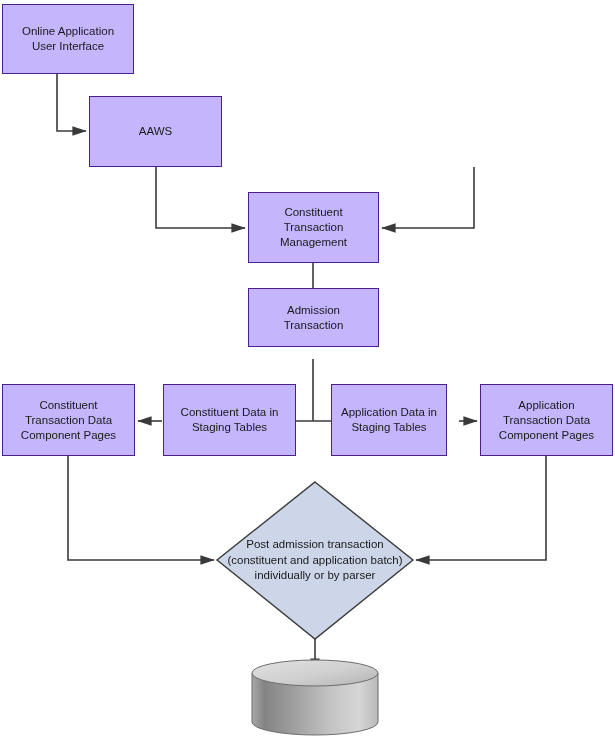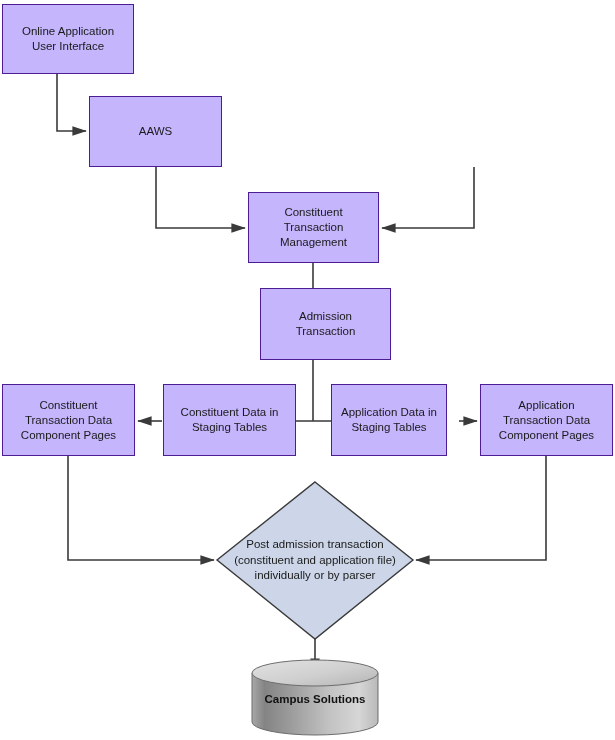--- a/index.html
+++ b/index.html
@@ -152,21 +152,21 @@
 
 
   <div class="node" style="left:248px; top:192px; width:131px; height:71px;">
     <div>
       <span>Constituent</span>
       <span>Transaction</span>
       <span>Management</span>
     </div>
   </div>
 
-  <div class="node" style="left:260px; top:288px; width:131px; height:72px;">
+  <div class="node" style="left:248px; top:288px; width:131px; height:59px;">
     <div>
       <span>Admission</span>
       <span>Transaction</span>
     </div>
   </div>
 
   <div class="node" style="left:2px; top:384px; width:133px; height:72px;">
     <div>
       <span>Constituent</span>
       <span>Transaction Data</span>
@@ -194,29 +194,21 @@
       <span>Transaction Data</span>
       <span>Component Pages</span>
     </div>
   </div>
 
   <div class="diamond-wrap" style="left:217px; top:482px; width:196px; height:157px;">
     <div class="diamond-label">
       <div>
         <span>Post admission</span>
         <span>transaction (constituent</span>
-        <span>and application file)</span>
+        <span>and application batch)</span>
         <span>individually or</span>
         <span>by parser</span>
       </div>
     </div>
   </div>
 
-  <div class="cylinder" style="left:252px; top:662px; width:126px; height:74px;">
-    <div class="cyl-label">
-      <div>
-        <span>Campus</span>
-        <span>Solutions</span>
-      </div>
-    </div>
-  </div>
 
 </div>
 
 </body></html>

